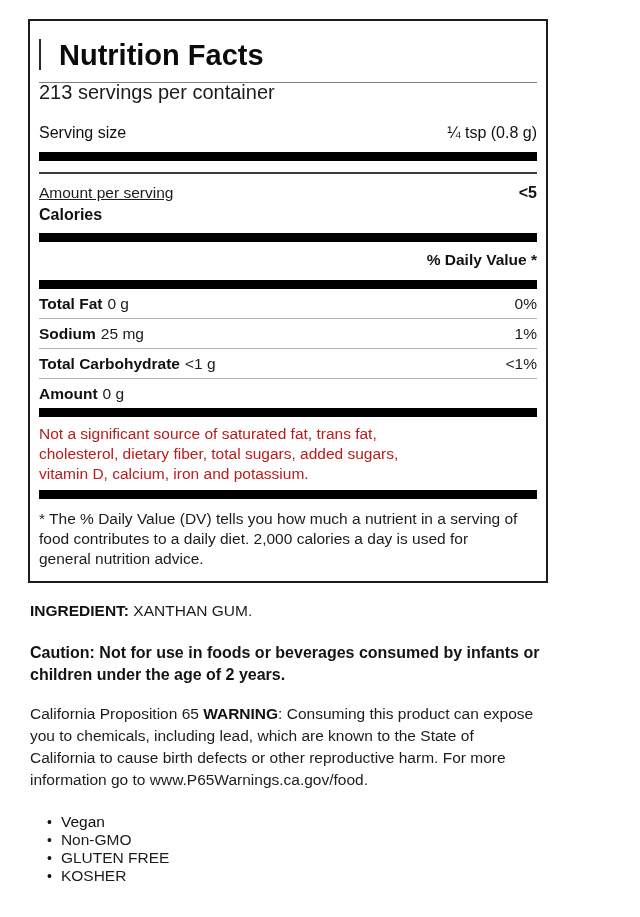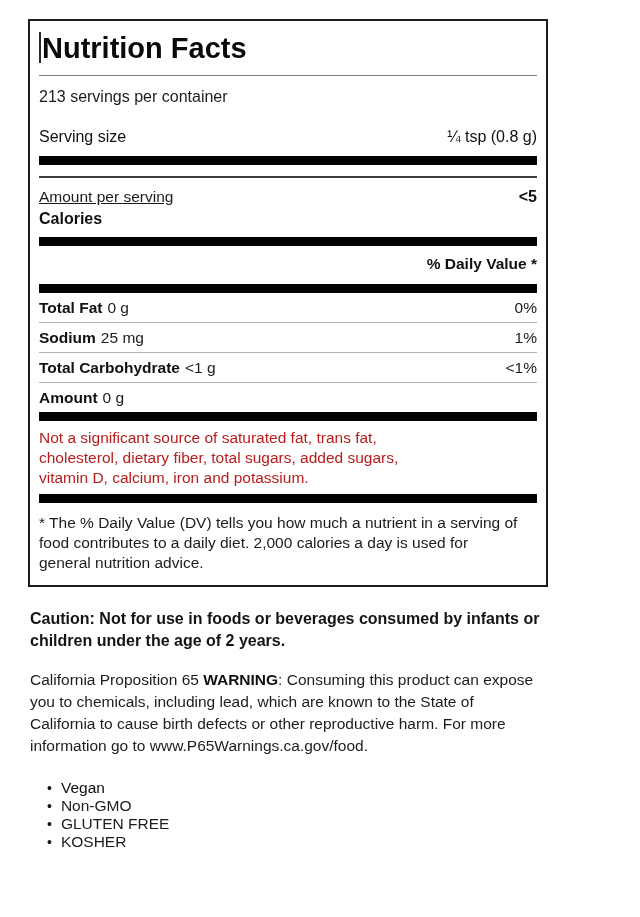--- a/index.html
+++ b/index.html
@@ -17,40 +17,40 @@
     width: 520px;
     border: 2px solid #1d1d1d;
     padding: 4px 9px 8px 9px;
     background: #ffffff;
   }
   .nf-title {
     position: relative;
     font-size: 29px;
     font-weight: bold;
     letter-spacing: 0px;
-    margin-top: 6px;
-    padding-left: 3px;
+    margin-top: 13px;
+    padding-left: 20px;
     line-height: 34px;
     color: #0b0b0b;
   }
   .caret {
     position: absolute;
     left: 0; top: 1px;
     width: 2px; height: 31px;
     background: #2a2a2a;
   }
   .rule-gray   { height: 1px; background: #7e7e7e; margin-top: 10px; }
   .rule-light  { height: 1px; background: #b3b3b3; }
   .rule-dark   { height: 2px; background: #3c3c3c; margin-top: 11px; }
   .bar {
     height: 9px; background: #000000;
   }
   .servings {
-    font-size: 16px; line-height: 19px;
-    margin-top: 11px; color: #1c1c1c;
+    font-size: 20px; line-height: 19px;
+    color: #1c1c1c;
   }
   .row-flex {
     display: flex; justify-content: space-between; align-items: baseline;
   }
   .serving-size-row {
     margin-top: 21px; font-weight: normal; font-size: 16px; line-height: 20px;
   }
   .bar-1 { margin-top: 9px; }
   .amount-row { margin-top: 9px; }
   .amount-label { font-size: 15.5px; line-height: 19px; color: #1c1c1c; text-decoration: underline; }
@@ -187,20 +187,21 @@
 
     <div class="bar bar-5"></div>
 
     <div class="footnote">* The % Daily Value (DV) tells you how much a nutrient in a serving of
 food contributes to a daily diet. 2,000 calories a day is used for
 general nutrition advice.</div>
   </div>
 
   <div class="below">
 
+    <p class="ingredient-line"><span class="b">INGREDIENT:</span><span> XANTHAN GUM.</span></p>
 
     <p class="caution">Caution: Not for use in foods or beverages consumed by infants or
 children under the age of 2 years.</p>
 
     <p class="prop65"><span>California Proposition 65 </span><span class="b">WARNING</span><span>: Consuming this product can expose
 you to chemicals, including lead, which are known to the State of
 California to cause birth defects or other reproductive harm. For more
 information go to www.P65Warnings.ca.gov/food.</span></p>
 
     <ul class="features">

